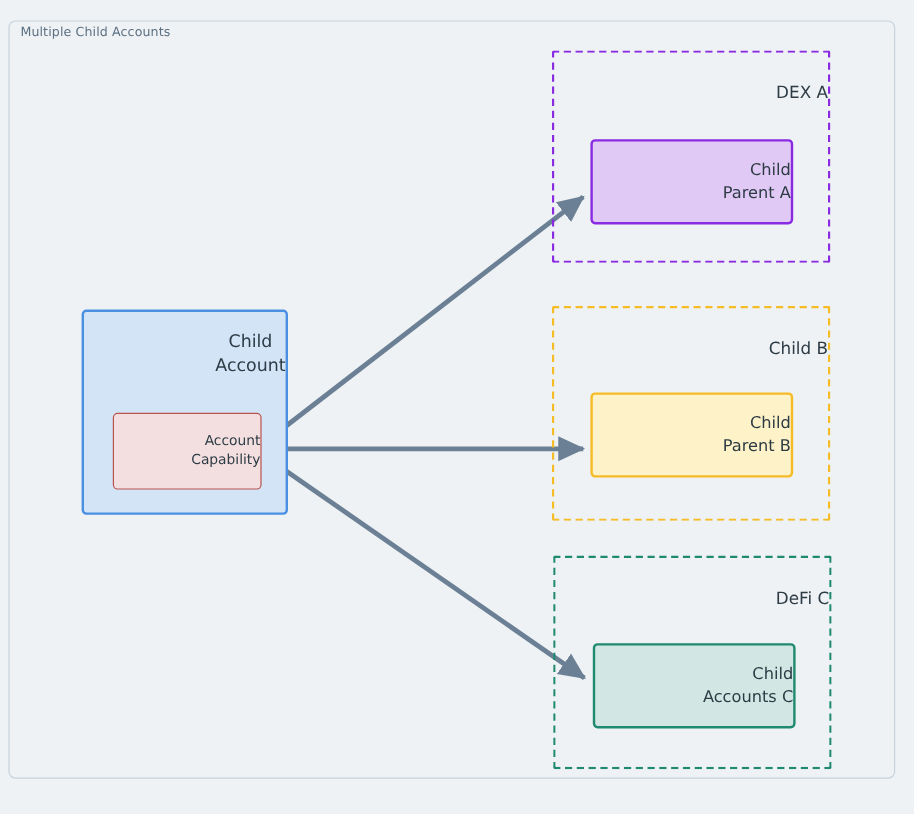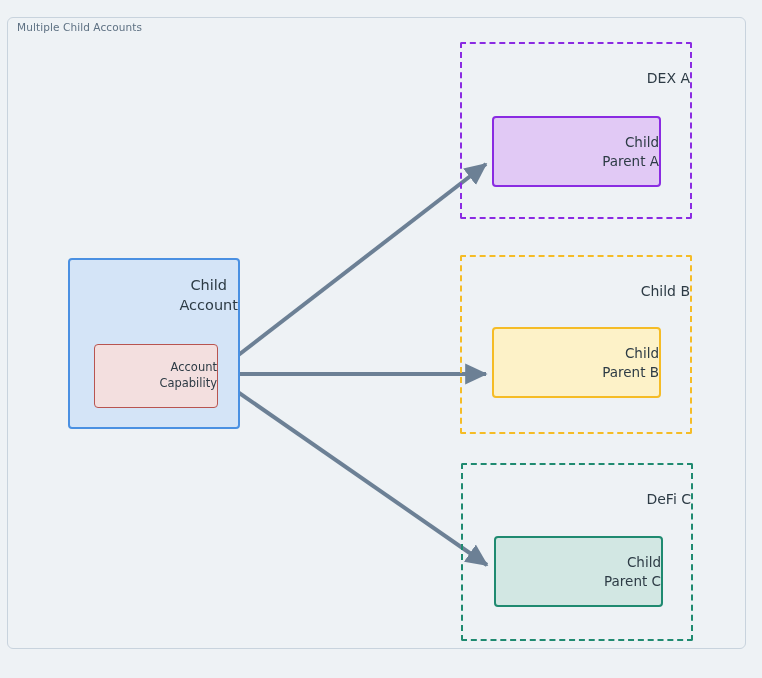--- a/index.html
+++ b/index.html
@@ -178,14 +178,14 @@
 <div class="node child-node" id="child-account-b">
   <span>Child</span>
   <span>Parent B</span>
 </div>
 
 <div class="cluster" id="cluster-game-c">
   <div class="cluster-label">DeFi C</div>
 </div>
 <div class="node child-node" id="child-account-c">
   <span>Child</span>
-  <span>Parent C</span>
+  <span>Accounts C</span>
 </div>
 
 </body></html>

